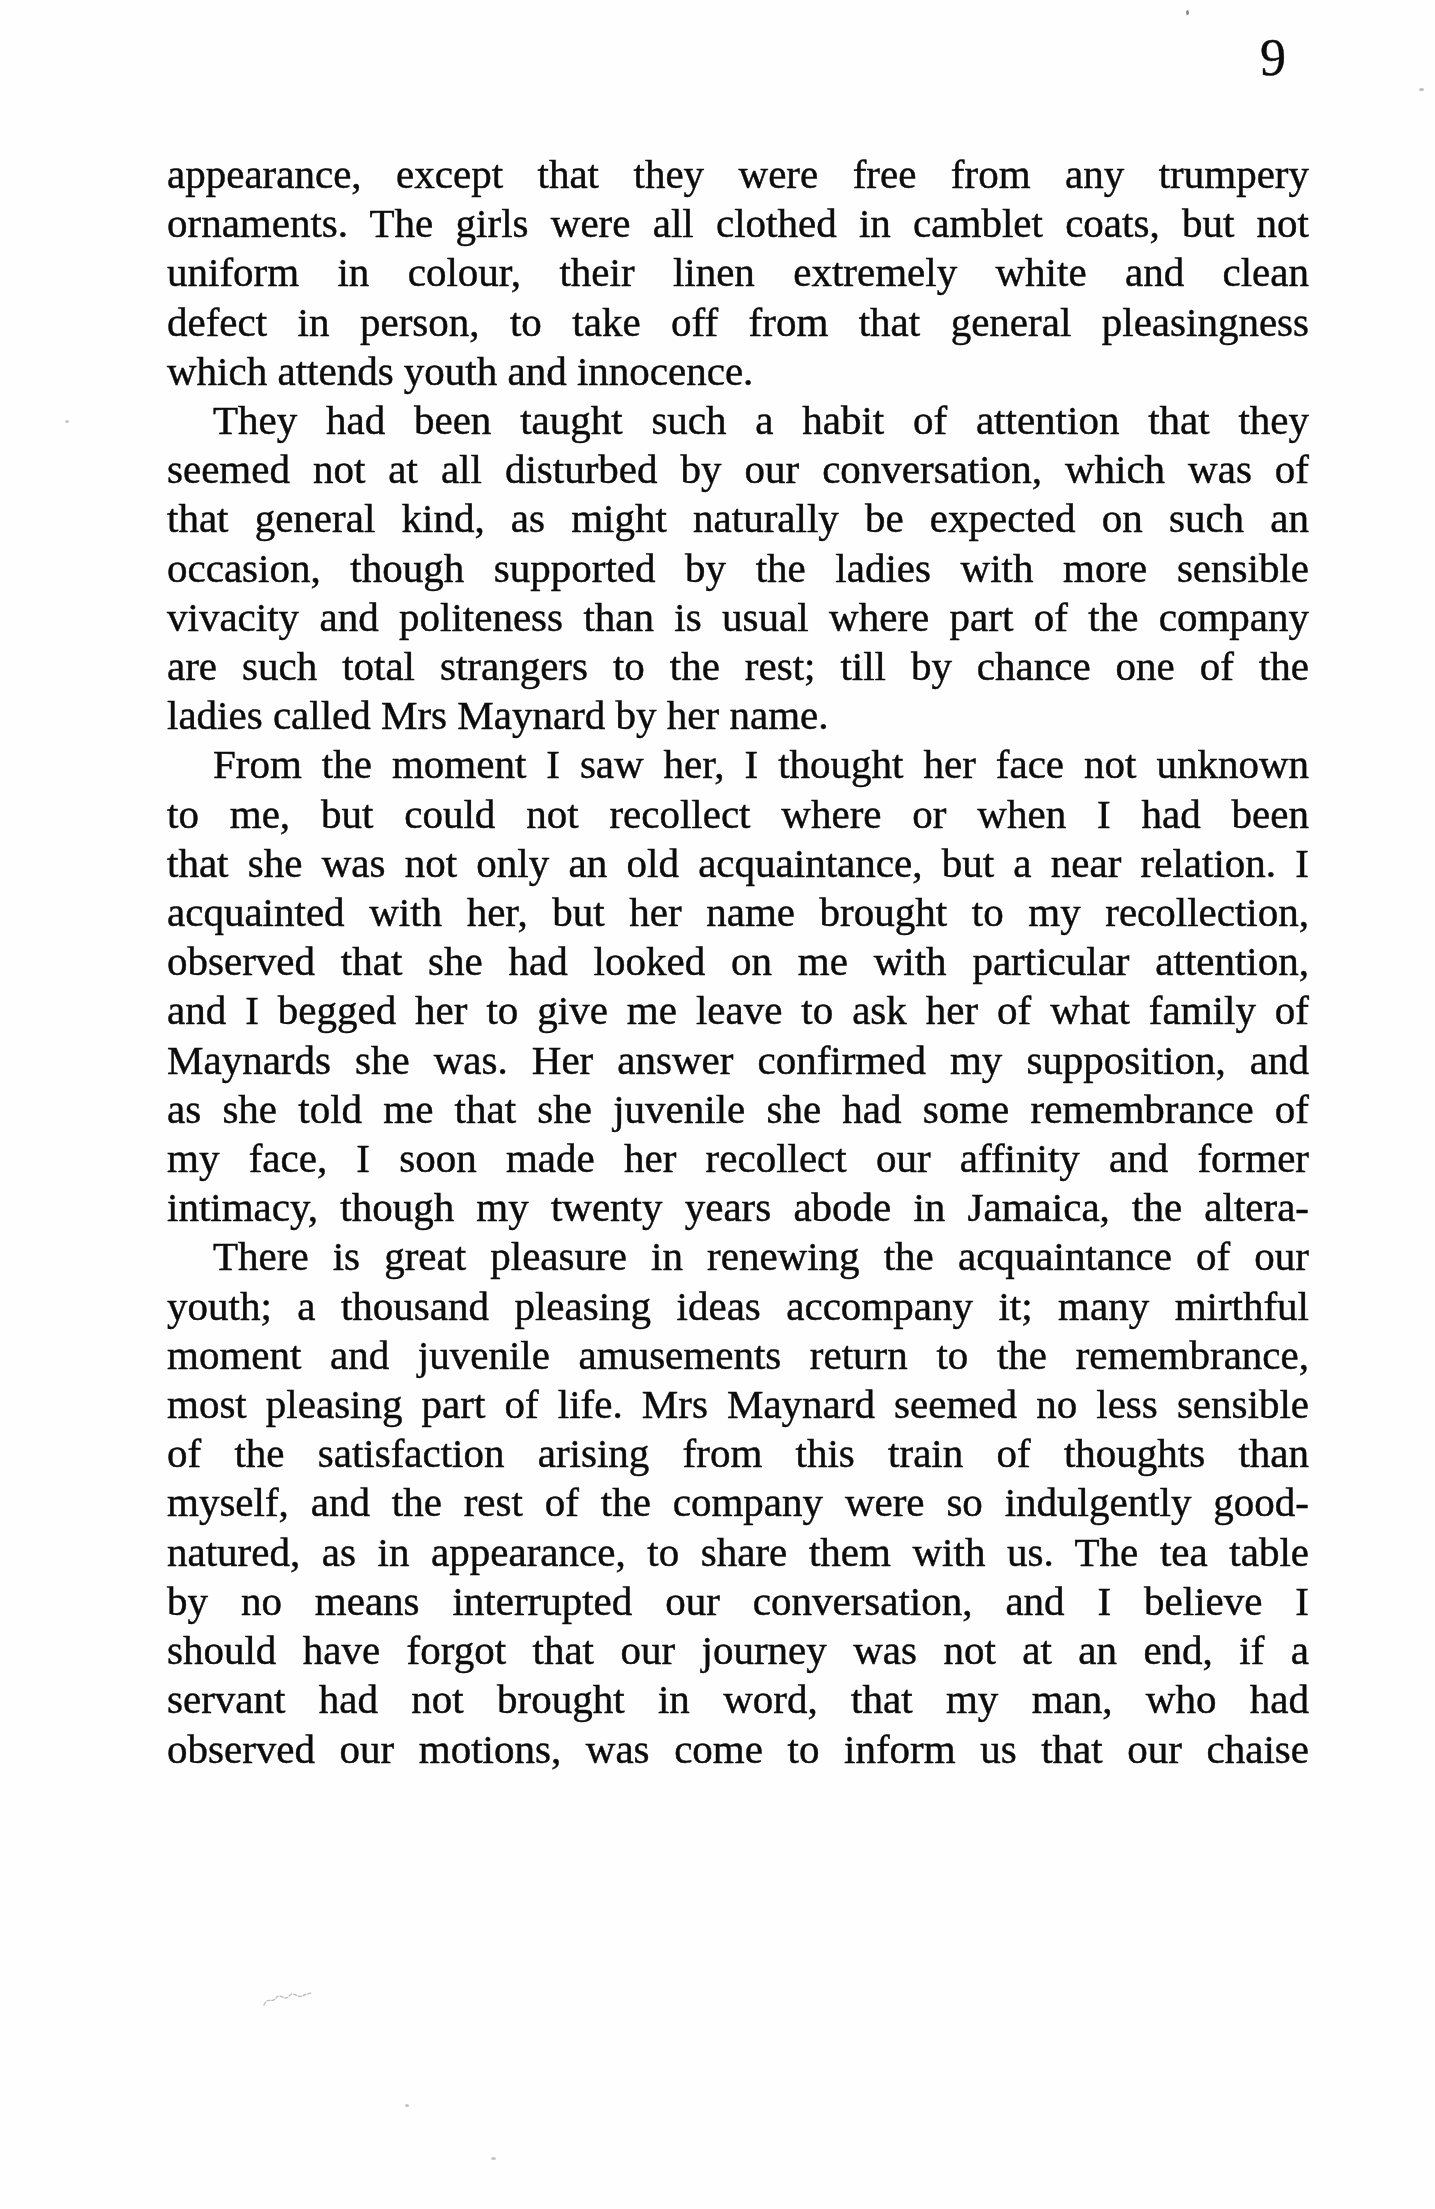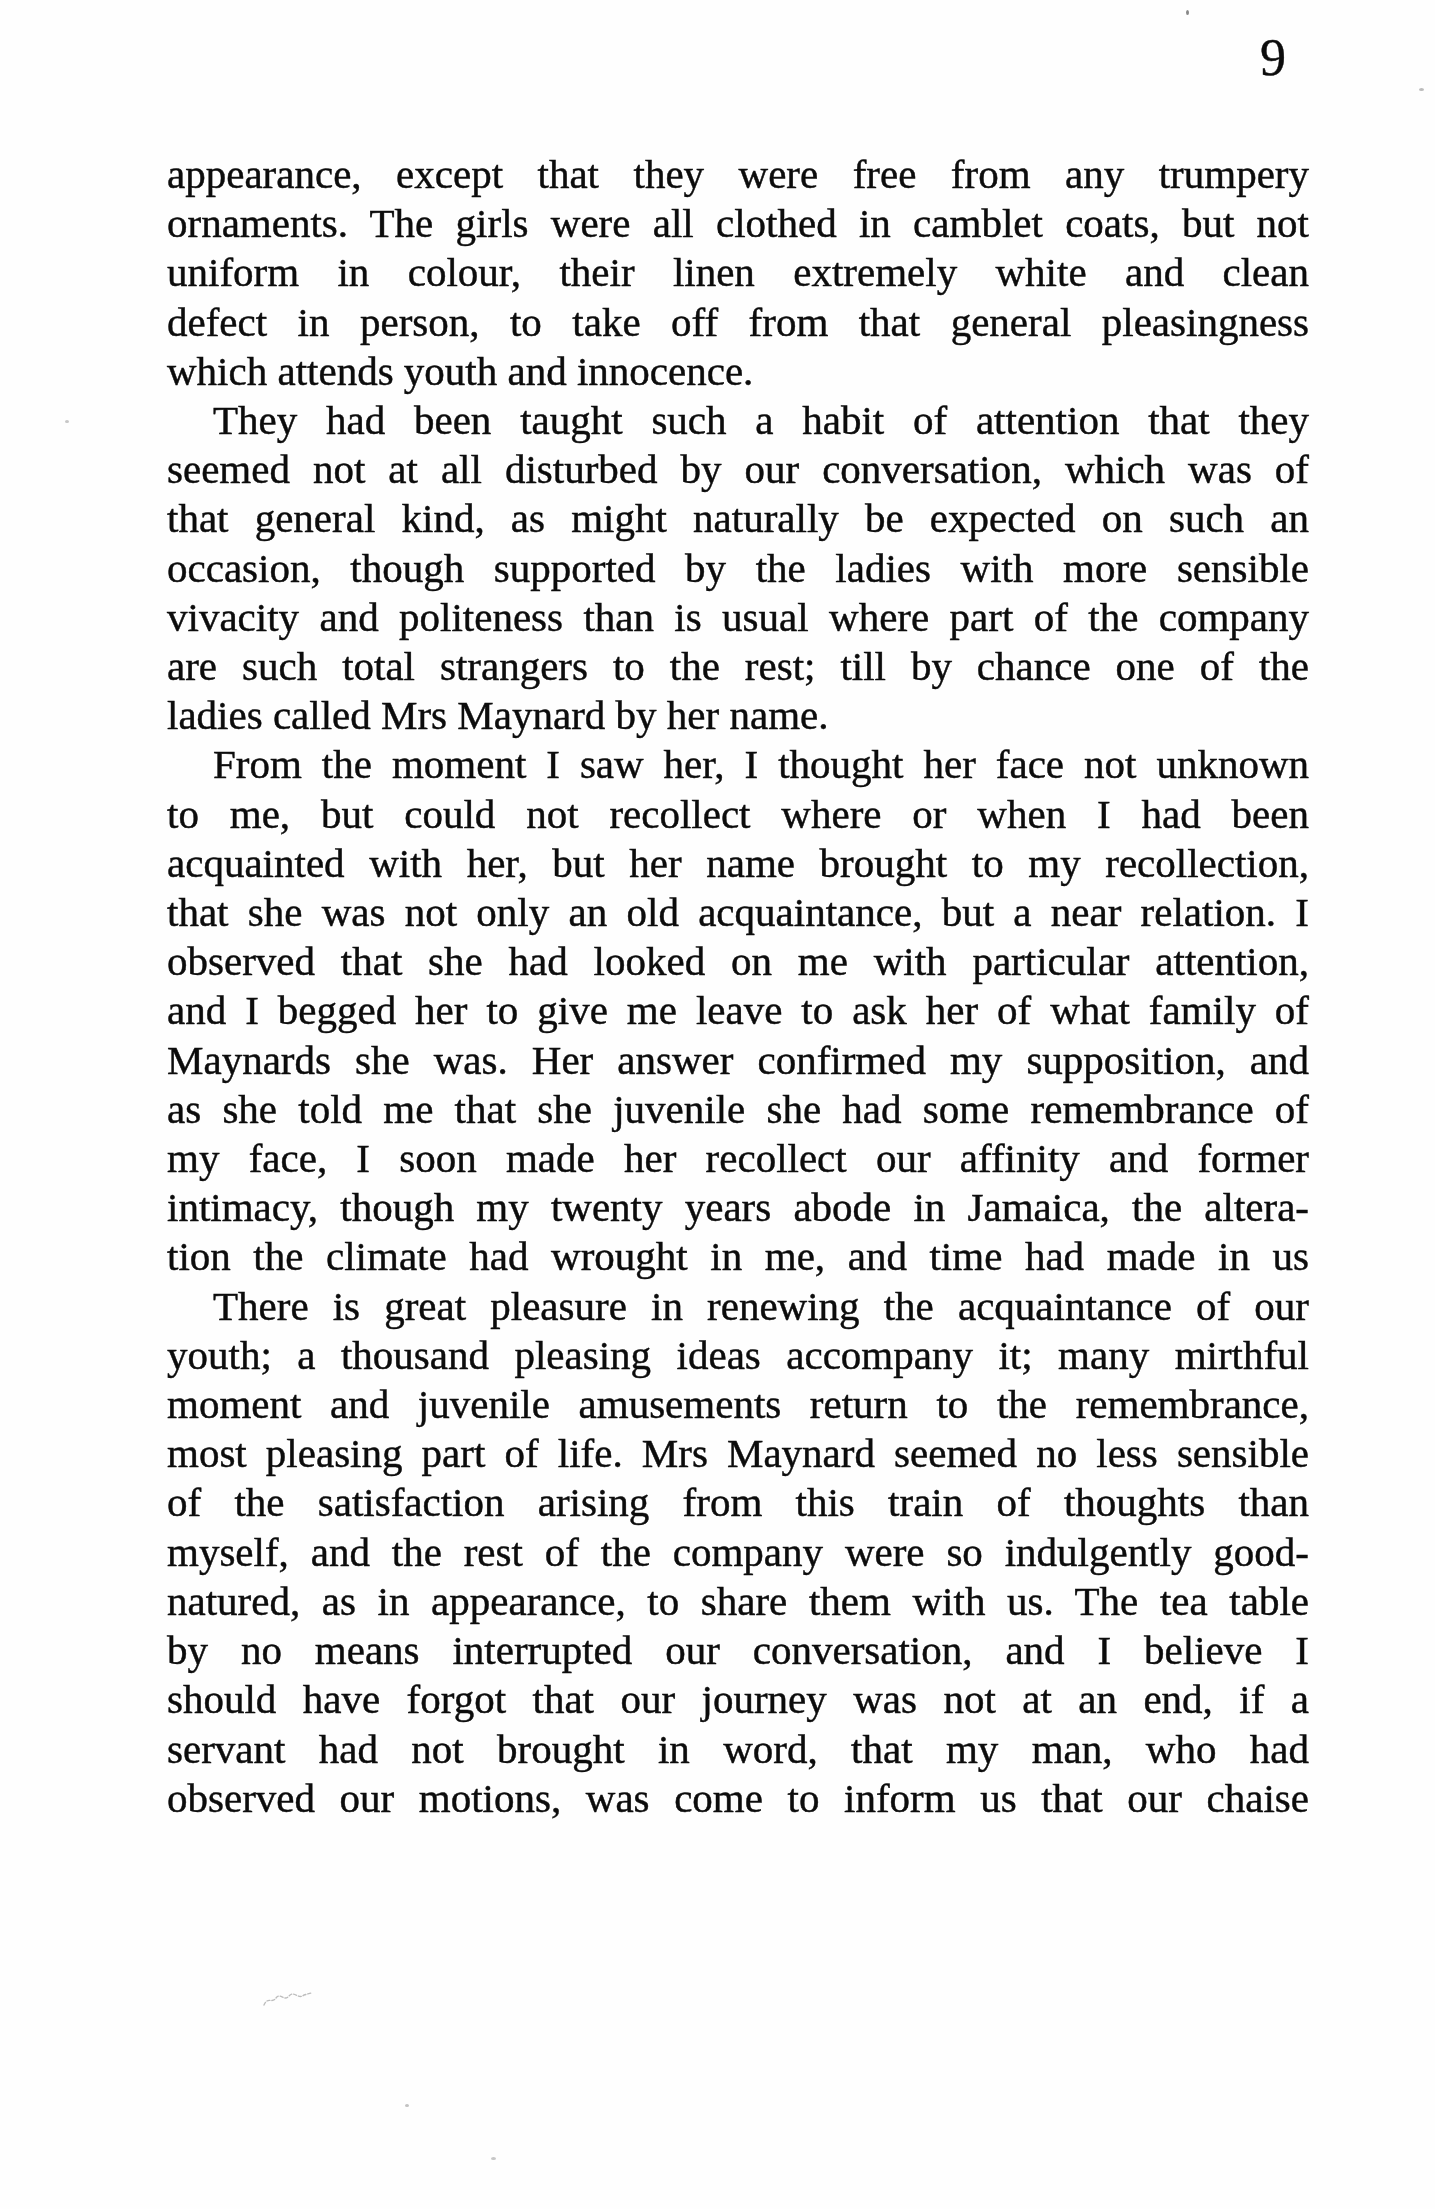--- a/index.html
+++ b/index.html
@@ -88,29 +88,28 @@
       <div class="line">that general kind, as might naturally be expected on such an</div>
       <div class="line">occasion, though supported by the ladies with more sensible</div>
       <div class="line">vivacity and politeness than is usual where part of the company</div>
       <div class="line">are such total strangers to the rest; till by chance one of the</div>
       <div class="line end">ladies called Mrs Maynard by her name.</div>
     </div>
 
     <div class="para">
       <div class="line indent">From the moment I saw her, I thought her face not unknown</div>
       <div class="line">to me, but could not recollect where or when I had been</div>
+      <div class="line">that she was not only an old acquaintance, but a near relation. I</div>
       <div class="line">acquainted with her, but her name brought to my recollection,</div>
-      <div class="line">that she was not only an old acquaintance, but a near relation. I</div>
       <div class="line">observed that she had looked on me with particular attention,</div>
       <div class="line">and I begged her to give me leave to ask her of what family of</div>
       <div class="line">Maynards she was. Her answer confirmed my supposition, and</div>
       <div class="line">as she told me that she juvenile she had some remembrance of</div>
       <div class="line">my face, I soon made her recollect our affinity and former</div>
       <div class="line">intimacy, though my twenty years abode in Jamaica, the altera-</div>
-      <div class="line">tion the climate had wrought in me, and time had made in us</div>
     </div>
 
     <div class="para">
       <div class="line indent">There is great pleasure in renewing the acquaintance of our</div>
       <div class="line">youth; a thousand pleasing ideas accompany it; many mirthful</div>
       <div class="line">moment and juvenile amusements return to the remembrance,</div>
       <div class="line">most pleasing part of life. Mrs Maynard seemed no less sensible</div>
       <div class="line">of the satisfaction arising from this train of thoughts than</div>
       <div class="line">myself, and the rest of the company were so indulgently good-</div>
       <div class="line">natured, as in appearance, to share them with us. The tea table</div>

